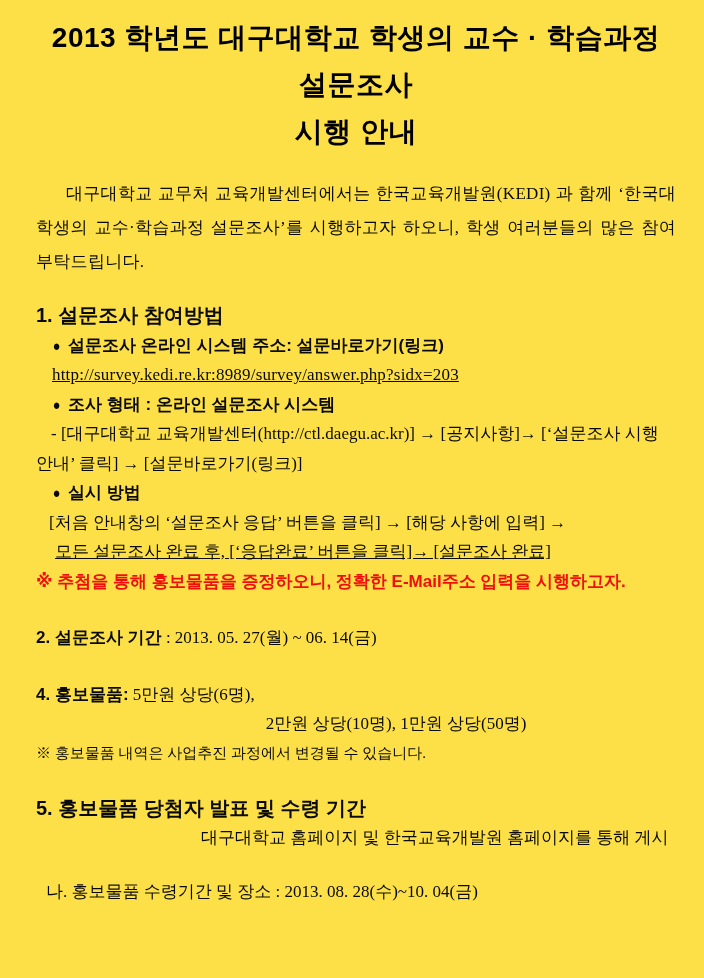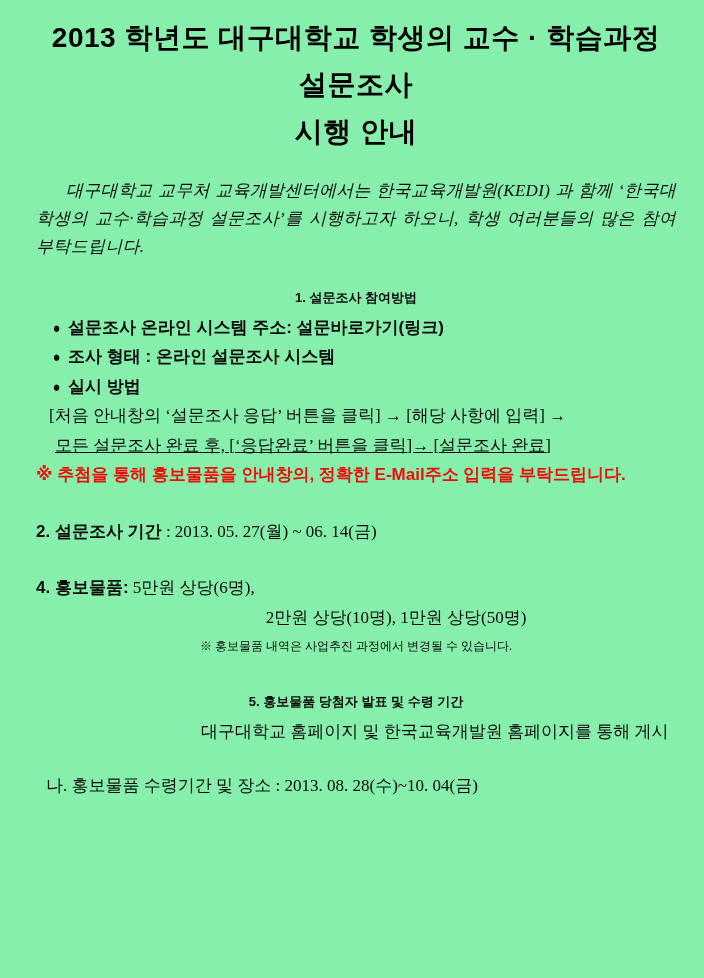--- a/index.html
+++ b/index.html
@@ -6,55 +6,53 @@
     margin: 0;
     padding: 0;
     background: #ffffff;
   }
   .page {
     width: 704px;
     height: 978px;
     box-sizing: border-box;
     padding: 12px 28px 4px 36px;
     overflow: hidden;
-    background: #86efac;
+    background: #fde047;
     color: #0a0a0a;
     font-family: "Liberation Serif", "DejaVu Serif", serif;
     font-size: 17px;
   }
   .title {
     margin: 2px 0 22px 0;
     text-align: center;
     font-family: "Liberation Sans", "DejaVu Sans", sans-serif;
     font-weight: bold;
     font-size: 28px;
     line-height: 47px;
     color: #000000;
     letter-spacing: 0.5px;
   }
   .title-line { display: block; }
   .intro {
     margin: 16px 0 22px 0;
     text-indent: 30px;
     text-align: justify;
-    line-height: 28px;
+    line-height: 34px;
     letter-spacing: 0.3px;
-    font-style: italic;
   }
   .line { line-height: 29.5px; }
   .bold {
     font-family: "Liberation Sans", "DejaVu Sans", sans-serif;
     font-weight: bold;
   }
   .section-heading {
     font-family: "Liberation Sans", "DejaVu Sans", sans-serif;
     font-weight: bold;
-    font-size: 13px;
+    font-size: 20px;
     line-height: 29.5px;
-    text-align: center;
   }
   .indent1 { padding-left: 16px; }
   .indent-step1 { padding-left: 13px; }
   .indent-step2 { padding-left: 19px; text-decoration: underline; }
   .nav-path { text-indent: 15px; }
   .bullet {
     display: inline-block;
     margin-right: 7px;
     font-size: 15px;
     transform: scaleX(0.85);
@@ -68,23 +66,22 @@
   }
   .red-note {
     color: #ee0f0a;
     font-family: "Liberation Sans", "DejaVu Sans", sans-serif;
     font-weight: bold;
     line-height: 29.5px;
   }
   .sec { margin-top: 27px; }
   .s4-line2 { padding-left: 80px; text-align: center; }
   .small-note {
-    font-size: 12px;
+    font-size: 15px;
     line-height: 28px;
-    text-align: center;
   }
   .s5-item { padding-left: 10px; line-height: 30px; }
   .s5-sub-ga { padding-left: 165px; line-height: 30px; }
   .gap-before { margin-top: 24px; }
 </style>
 </head>
 <body>
 
 <div class="page">
 
@@ -93,30 +90,32 @@
     <span class="title-line">시행 안내</span>
   </h1>
 
   <p class="intro">대구대학교 교무처 교육개발센터에서는 한국교육개발원(KEDI) 과 함께 ‘한국대학생의 교수·학습과정 설문조사’를 시행하고자 하오니, 학생 여러분들의 많은 참여 부탁드립니다.</p>
 
   <div class="section">
     <div class="section-heading">1. 설문조사 참여방법</div>
 
     <div class="line indent1 bold"><span class="bullet">●</span><span>설문조사 온라인 시스템 주소: 설문바로가기(링크)</span></div>
 
+    <div class="line url-line"><a class="url">http://survey.kedi.re.kr:8989/survey/answer.php?sidx=203</a></div>
 
     <div class="line indent1 bold"><span class="bullet">●</span><span>조사 형태 : 온라인 설문조사 시스템</span></div>
 
+    <div class="line nav-path">- [대구대학교 교육개발센터(http://ctl.daegu.ac.kr)] → [공지사항]→ [‘설문조사 시행 안내’ 클릭] → [설문바로가기(링크)]</div>
 
     <div class="line indent1 bold"><span class="bullet">●</span><span>실시 방법</span></div>
 
     <div class="line indent-step1">[처음 안내창의 ‘설문조사 응답’ 버튼을 클릭] → [해당 사항에 입력] →</div>
     <div class="line indent-step2">모든 설문조사 완료 후, [‘응답완료’ 버튼을 클릭]→ [설문조사 완료]</div>
 
-    <div class="red-note">※ 추첨을 통해 홍보물품을 안내창의, 정확한 E-Mail주소 입력을 부탁드립니다.</div>
+    <div class="red-note">※ 추첨을 통해 홍보물품을 증정하오니, 정확한 E-Mail주소 입력을 시행하고자.</div>
   </div>
 
   <div class="sec line">
     <span class="bold">2. 설문조사 기간</span>
     <span>: 2013. 05. 27(월) ~ 06. 14(금)</span>
   </div>
 
 
   <div class="sec">
     <div class="line">

